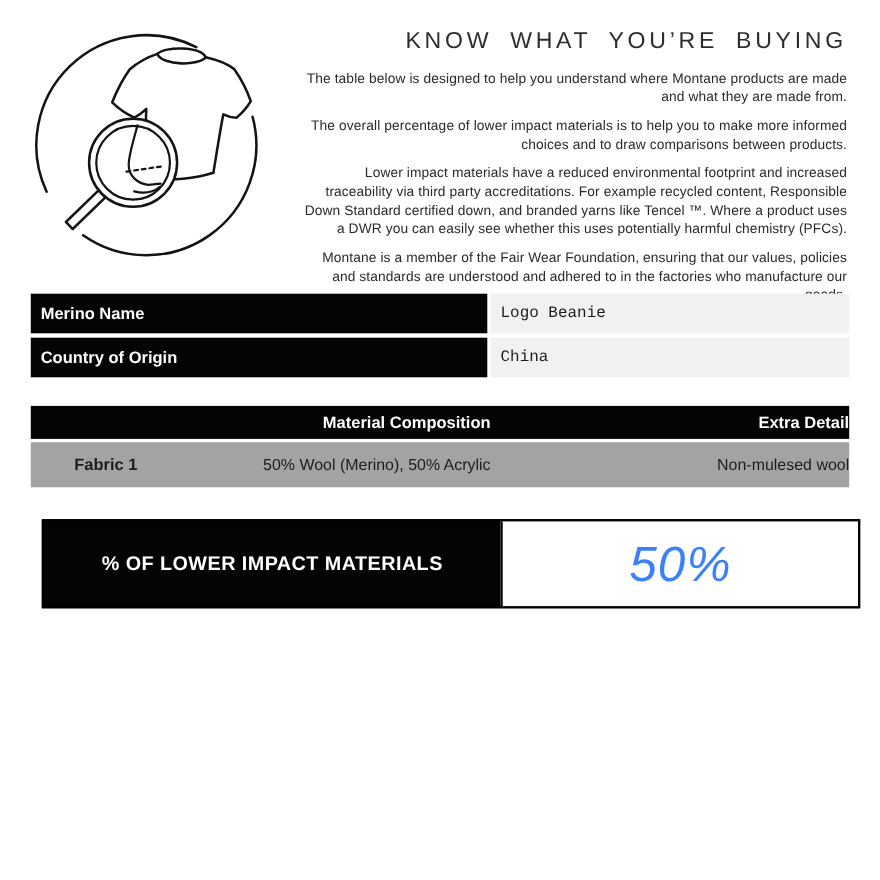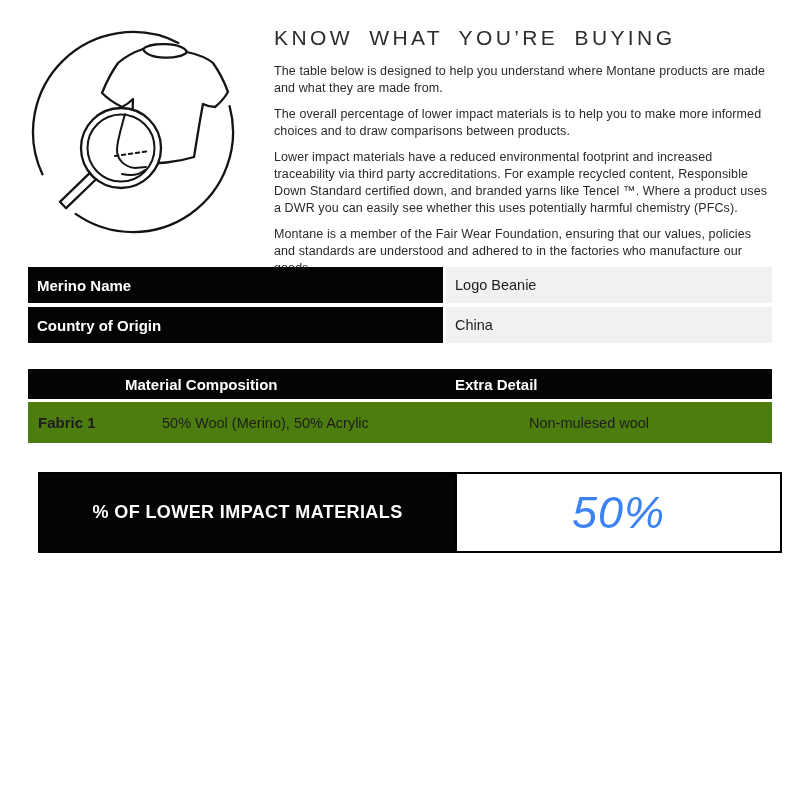--- a/index.html
+++ b/index.html
@@ -4,21 +4,21 @@
 <style>
   * { margin: 0; padding: 0; box-sizing: border-box; }
   html, body { background: #ffffff; }
   body {
     width: 800px; height: 800px;
     font-family: "Liberation Sans", "DejaVu Sans", sans-serif;
     color: #262626;
     position: relative;
     overflow: hidden;
   }
-  .page { position: absolute; inset: 0; }
+  .page { position: absolute; inset: 0; text-align: right; }
 
   
   .illustration {
     position: absolute; left: 30px; top: 29px;
     width: 206px; height: 206px;
   }
   .intro {
     position: absolute; left: 274px; top: 26px; width: 496px;
   }
   .intro h1 {
@@ -36,33 +36,33 @@
   .info-row { display: flex; margin-bottom: 4px; }
   .info-label {
     width: 415px; height: 36px; background: #040404;
     color: #ffffff; font-weight: 700; font-size: 15px;
     display: flex; align-items: center; padding-left: 9px;
     margin-right: 3px; flex: none;
   }
   .info-value {
     flex: 1; height: 36px; background: #f1f1f1;
     color: #1d1d1d; font-size: 14.5px;
-    display: flex; align-items: center; padding-left: 9px;
+    display: flex; align-items: center; padding-left: 9px; font-family: Liberation Mono, monospace;
   }
 
   
   .materials { position: absolute; left: 28px; top: 369px; width: 744px; }
   .mat-header {
     display: flex; height: 30px; background: #040404;
     color: #ffffff; font-weight: 700; font-size: 15px;
     align-items: center; margin-bottom: 3px;
   }
   .mat-row {
-    display: flex; height: 41px; background: #4d7c0f;
-    color: #1d1d1d; font-size: 14.5px; align-items: center; gap: 37px;
+    display: flex; height: 41px; background: #a3a3a3;
+    color: #1d1d1d; font-size: 14.5px; align-items: center;
   }
   .col-fabric { width: 97px; padding-left: 10px; flex: none; }
   .col-comp   { width: 321px; flex: none; }
   .col-detail { flex: 1; padding-left: 9px; }
   .mat-row .col-fabric { font-weight: 700; font-size: 15px; }
 
   
   .summary {
     position: absolute; left: 28px; top: 472px; width: 744px; height: 81px;
     background: #040404; border: 2px solid #000000; display: flex; margin-left: 10px;

